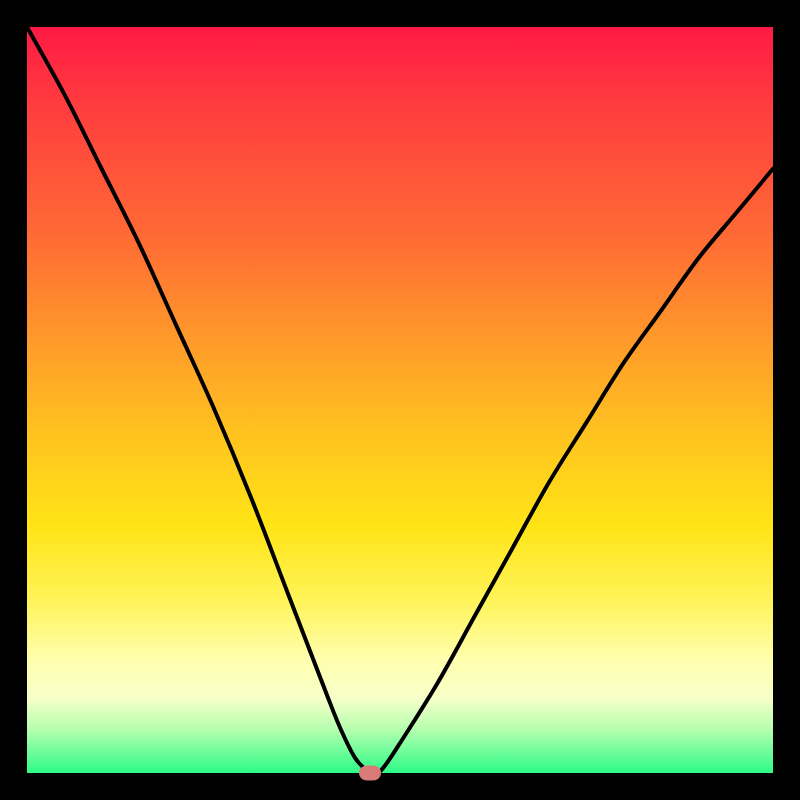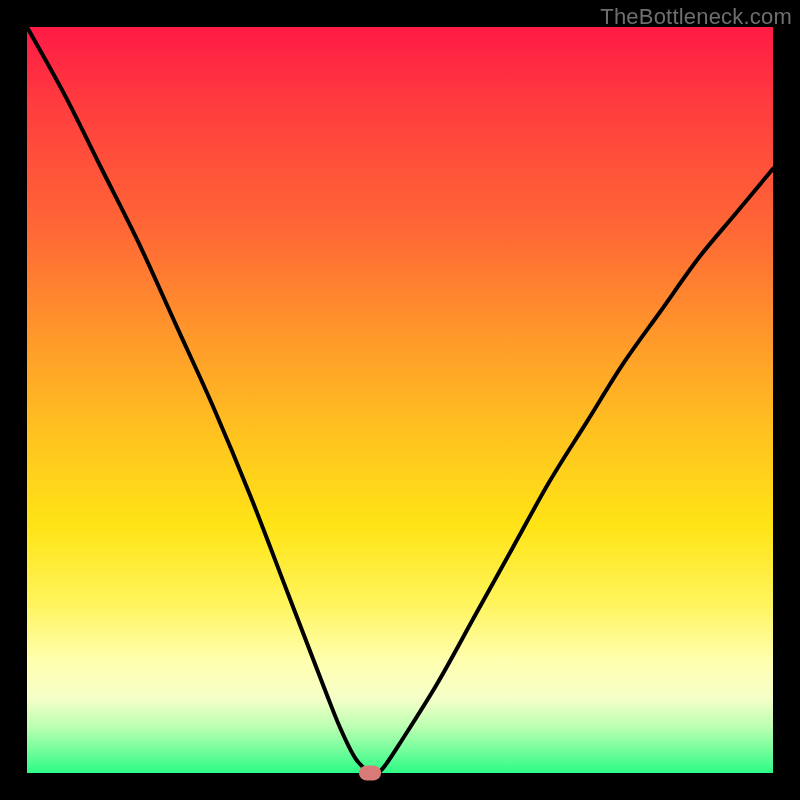--- a/index.html
+++ b/index.html
@@ -74,14 +74,13 @@
 <div class="frame">
   <div class="plot-area">
 
     <svg class="curve" viewBox="0 0 746 746" preserveAspectRatio="none">
       <path id="curve-path" fill="none" stroke="#000" stroke-width="4" stroke-linecap="round" d="M 0 0 C 6.216666666666668 11.189999999999998, 24.866666666666667 43.51666666666665, 37.300000000000004 67.13999999999999 C 49.73333333333334 90.76333333333332, 62.16666666666668 116.87333333333333, 74.60000000000001 141.74 C 87.03333333333335 166.60666666666668, 99.46666666666665 190.23000000000002, 111.89999999999999 216.34000000000003 C 124.33333333333333 242.45000000000005, 136.76666666666668 271.04666666666674, 149.20000000000002 298.40000000000003 C 161.63333333333335 325.75333333333333, 174.06666666666666 351.86333333333334, 186.5 380.46 C 198.93333333333334 409.0566666666666, 211.36666666666665 438.89666666666665, 223.79999999999998 469.98 C 236.23333333333332 501.0633333333334, 248.66666666666663 534.6333333333333, 261.09999999999997 566.96 C 273.5333333333333 599.2866666666667, 289.6966666666667 641.5600000000001, 298.40000000000003 663.94 C 307.10333333333335 686.32, 308.3466666666667 690.05, 313.32 701.24 C 318.2933333333333 712.4300000000001, 323.26666666666665 723.62, 328.24 731.08 C 333.21333333333337 738.5400000000001, 339.43 743.5133333333333, 343.16 746 C 346.89000000000004 748.4866666666667, 348.1333333333333 747.2433333333333, 350.62 746 C 353.1066666666667 744.7566666666667, 354.34999999999997 743.5133333333333, 358.08 738.54 C 361.81 733.5666666666666, 364.2966666666667 729.8366666666666, 373 716.16 C 381.7033333333333 702.4833333333333, 397.8666666666667 677.6166666666667, 410.3 656.48 C 422.73333333333335 635.3433333333334, 435.16666666666663 611.72, 447.59999999999997 589.34 C 460.0333333333333 566.96, 472.4666666666667 544.58, 484.90000000000003 522.2 C 497.33333333333337 499.82000000000005, 509.7666666666666 476.19666666666666, 522.1999999999999 455.06 C 534.6333333333332 433.92333333333335, 547.0666666666666 415.2733333333333, 559.5 395.38 C 571.9333333333334 375.4866666666667, 584.3666666666668 354.34999999999997, 596.8000000000001 335.7 C 609.2333333333333 317.05, 621.6666666666667 300.88666666666666, 634.1 283.48 C 646.5333333333333 266.0733333333334, 658.9666666666667 247.42333333333332, 671.4 231.26 C 683.8333333333333 215.09666666666666, 696.2666666666667 201.42, 708.6999999999999 186.5 C 721.1333333333332 171.58, 739.7833333333333 149.20000000000002, 746 141.74"></path>
     </svg>
 
     <div class="marker" id="marker" style="left: 343.16px; top: 746px;"></div>
 
   </div>
-  <div class="watermark">TheBottleneck.com</div>
 </div>
 
 </body></html>

